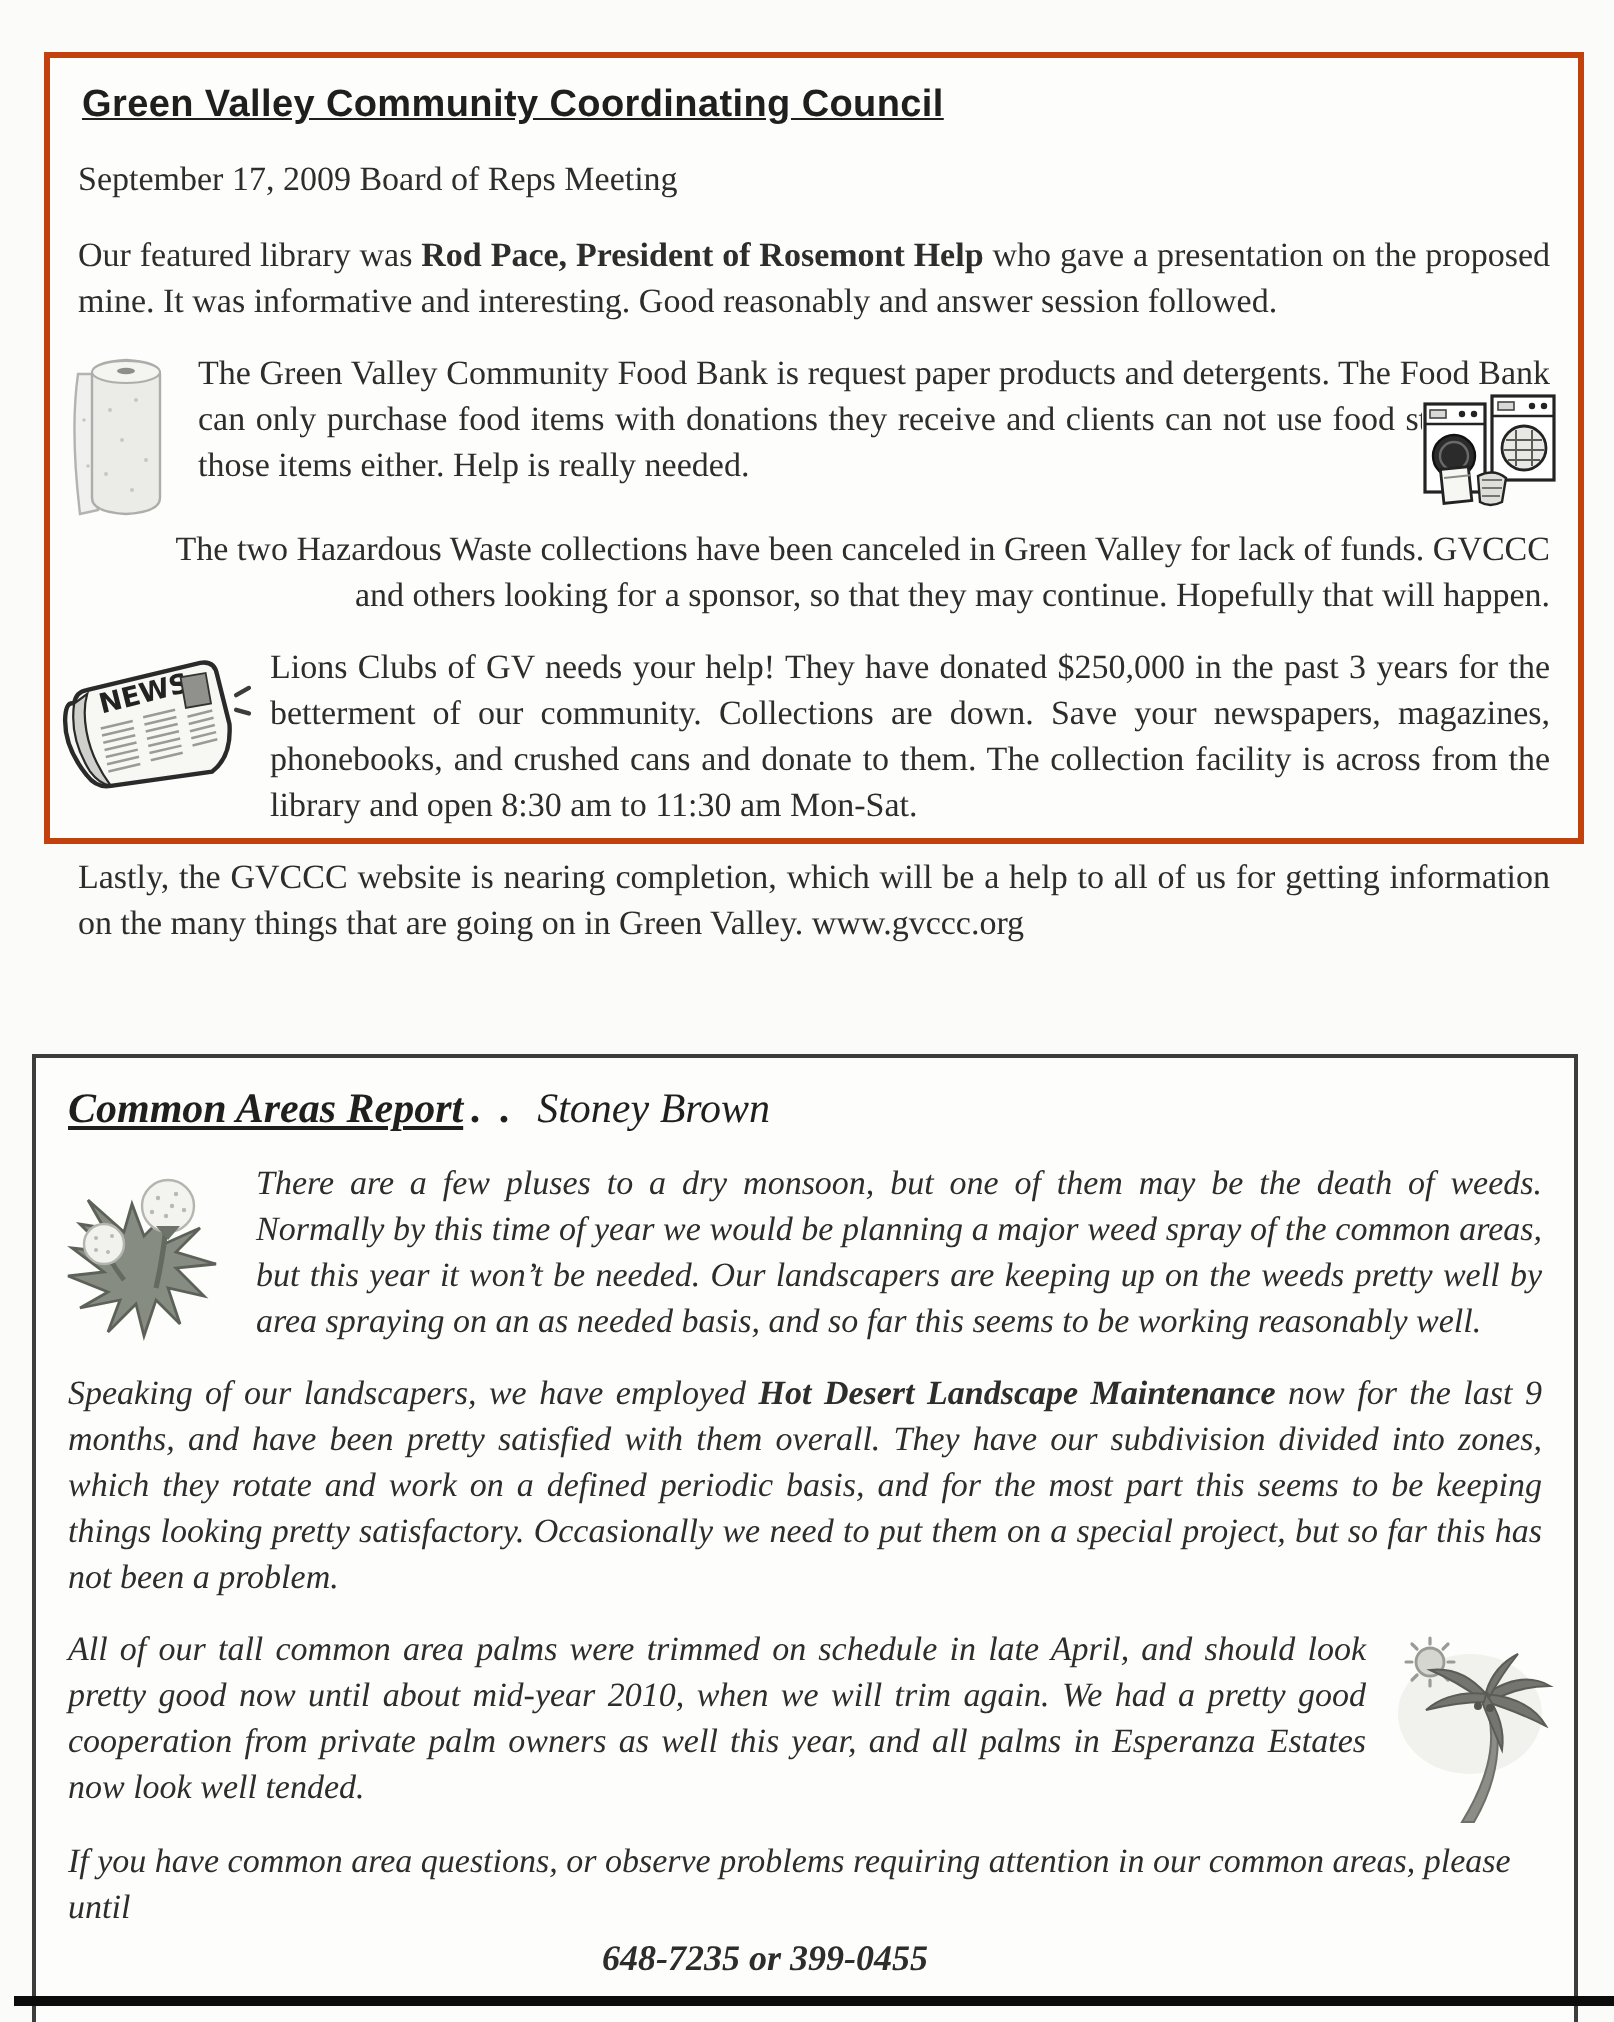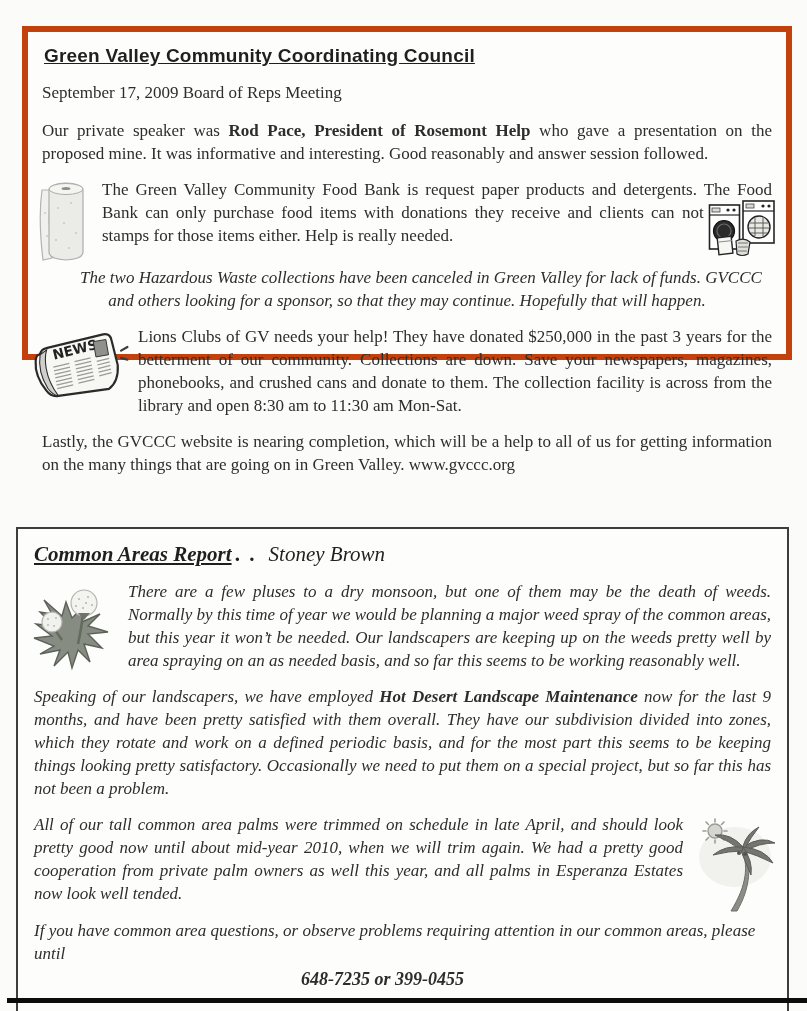--- a/index.html
+++ b/index.html
@@ -5,22 +5,22 @@
   html,body{margin:0;padding:0;}
   body{
     width:807px;height:1011px;position:relative;
     background:#fbfbf9;
     font-family:"Liberation Serif", serif;
     color:#2d2d2d;
     overflow:hidden;
   }
   .box{position:absolute;box-sizing:border-box;background:#fdfdfc;}
   .box1{
-    left:22px;top:26px;width:770px;height:334px;
-    border:6px solid #c2410c;
+    left:22px;top:26px;width:770px;height:396px;
+    border:3px solid #c2410c;
     padding:8px 14px 0 14px;
   }
   .box2{
     left:16px;top:527px;width:773px;height:508px;
     border:2px solid #3d3d3d;
     padding:10px 16px 0 16px;
     font-style:italic;
   }
   h1{
     font-family:"Liberation Sans", sans-serif;
@@ -31,21 +31,21 @@
   .subtitle{
     font-family:"Liberation Sans", sans-serif;
     font-size:18.5px;color:#2a2a2a;
     margin:0 0 0 206px;line-height:24px;
   }
   .para{
     font-size:17px;line-height:23px;margin:13px 0 0 0;
     text-align:justify;
   }
   .dateline{margin:13px 0 15px 0;font-size:17px;line-height:23px;text-align:left;}
-  .hazmat{text-align:center;text-indent:28px;clear:left;font-style:italic;}
+  .hazmat{text-align:right;text-indent:28px;clear:left;}
   .fb{position:relative;}
   .website{text-align:justify;}
   h2{
     font-size:21px;margin:2px 0 0 0;line-height:26px;color:#1f1f1f;font-weight:normal;
   }
   h2 .t-underline{font-weight:bold;text-decoration:underline;}
   h2 .dots{font-weight:bold;letter-spacing:2px;margin:0 6px 0 4px;}
   .call{text-align:left;margin-top:14px;}
   .phone{
     font-size:18px;font-weight:bold;text-align:center;
@@ -65,21 +65,21 @@
 </head>
 <body>
 
 <div class="page">
 
   <section class="box box1">
     <h1>Green Valley Community Coordinating Council</h1>
 
     <p class="dateline">September 17, 2009 Board of Reps Meeting</p>
 
-    <p class="para"><span>Our private speaker was </span><b>Rod Pace, President of Rosemont Help</b><span> who gave a presentation on the proposed mine.  It was informative and interesting.  Good reasonably and answer session followed.</span></p>
+    <p class="para"><span>Our featured library was </span><b>Rod Pace, President of Rosemont Help</b><span> who gave a presentation on the proposed mine.  It was informative and interesting.  Good reasonably and answer session followed.</span></p>
 
     <div class="para fb">
       <span class="roll-icon">
         <svg viewBox="0 0 52 86" xmlns="http://www.w3.org/2000/svg">
           <path d="M6,12 Q2,40 7,82 L16,80 Q11,42 15,12 Z" fill="#f0f0ee" stroke="#b3b3b0" stroke-width="1.2"></path>
           <path d="M13,12 Q13,6 30,5 Q47,6 47,12 L47,74 Q47,81 30,82 Q13,81 13,74 Z" fill="#ebebe8" stroke="#adadaa" stroke-width="1.2"></path>
           <ellipse cx="30" cy="11" rx="17" ry="5.5" fill="#f4f4f1" stroke="#adadaa" stroke-width="1"></ellipse>
           <ellipse cx="30" cy="10.5" rx="4.5" ry="1.6" fill="#8e8e8a"></ellipse>
           <g fill="#c7c7c4">
             <circle cx="22" cy="30" r="1"></circle>

